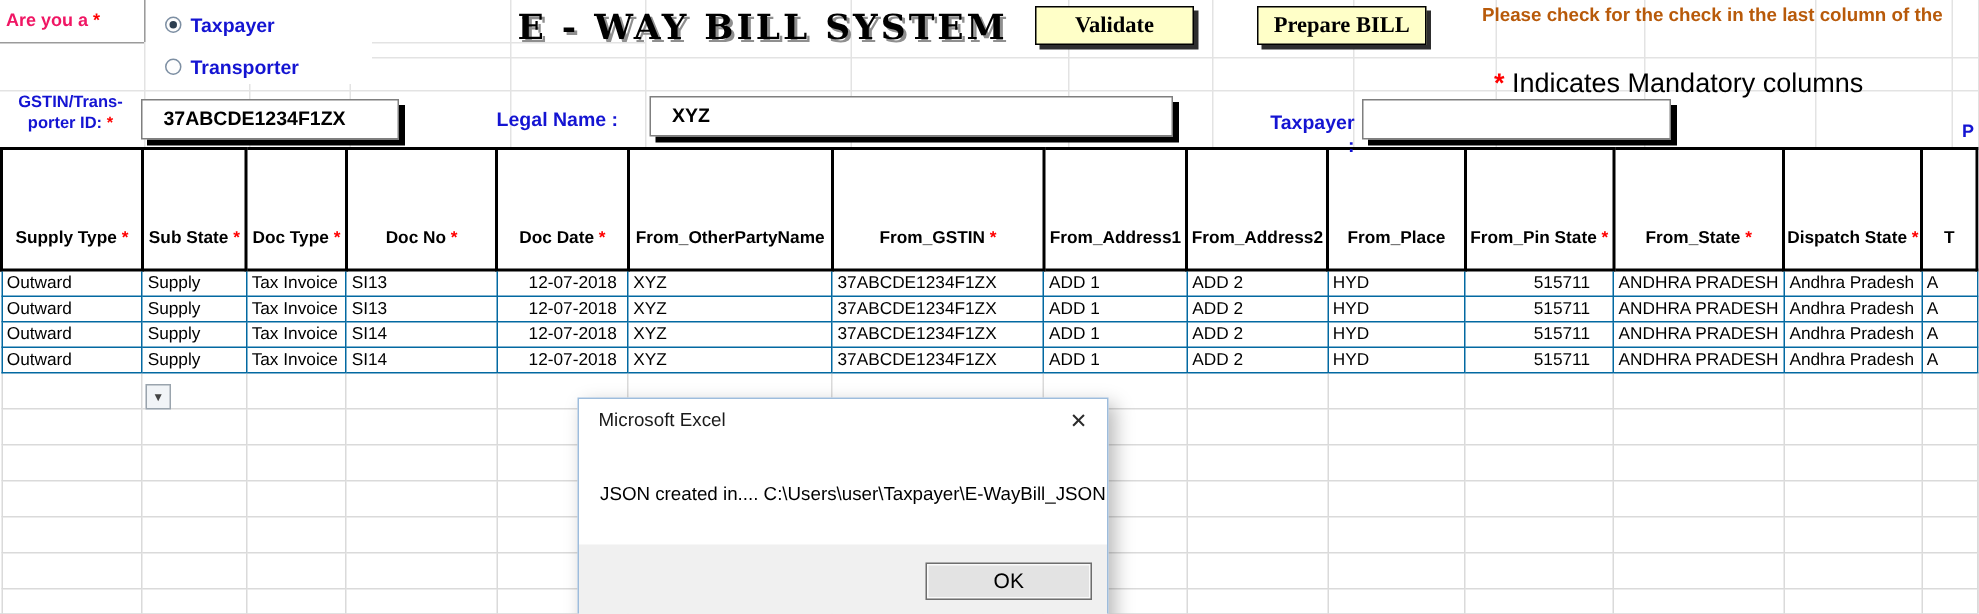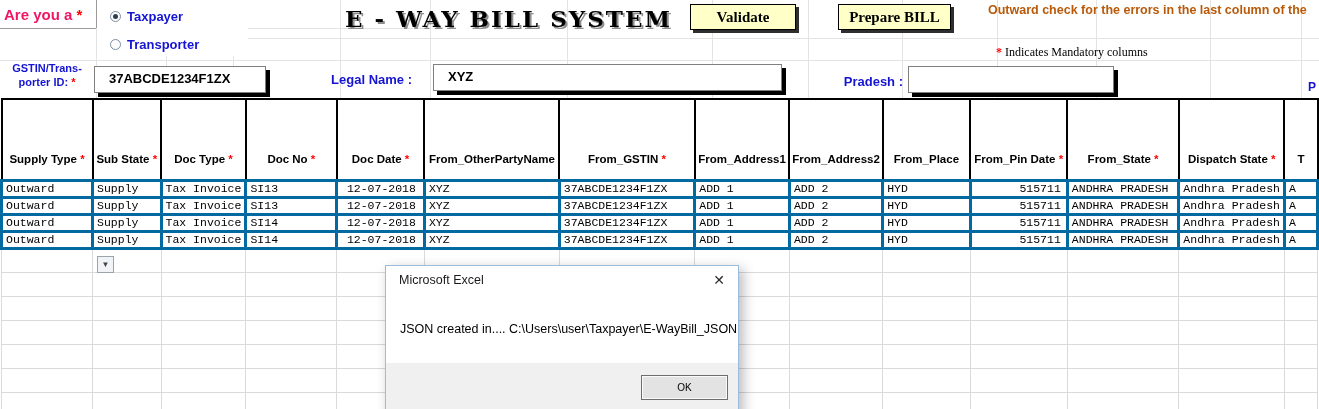--- a/index.html
+++ b/index.html
@@ -6,66 +6,66 @@
   body { background:#888; }
   .screen {
     position:relative; width:1319px; height:409px; background:#fff;
     overflow:hidden; font-family:"Liberation Sans", sans-serif; font-size:11.5px; color:#000;
   }
   .abs { position:absolute; }
   
   .gl { position:absolute; background:#e3e3e3; }
   .gl.dark { background:#9b9b9b; }
   
-  .are-you { left:4px; top:6px; font-weight:bold; font-size:15px; color:#f01664; white-space:nowrap; }
+  .are-you { left:4px; top:6px; font-weight:bold; font-size:12px; color:#f01664; white-space:nowrap; }
   .star { color:#ff0000; font-weight:bold; }
   .radio-panel { left:98px; top:0; width:150px; height:56px; background:#fff; }
   .radio-row { position:absolute; left:12px; height:16px; display:flex; align-items:center; cursor:default;text-align:right; }
   .radio-row .rb { width:11px; height:11px; border:1px solid #7d8fa3; border-radius:50%; background:#fdfdfd; position:relative; }
   .radio-row.sel .rb::after { content:""; position:absolute; left:2px; top:2px; width:5px; height:5px; border-radius:50%; background:#2d3e50; }
   .radio-row .rlabel { margin-left:6px; font-weight:bold; font-size:13px; color:#1414d2; }
   .big-title { left:345px; top:5px; font-family:"DejaVu Serif", serif; font-weight:bold; font-size:23px;
     letter-spacing:2px; color:#000; text-shadow:2px 2px 0 #8f8f8f; white-space:nowrap; }
   .xlbtn { position:absolute; background:#ffffc8; border:1px solid #000; box-shadow:3px 3px 0 #2e2e2e;
     font-family:"Liberation Serif", serif; font-weight:bold; font-size:15px; text-align:center; line-height:24px; cursor:pointer; }
   .btn-validate { left:690px; top:4px; width:106px; height:26px; }
   .btn-prepare { left:838px; top:4px; width:113px; height:26px; }
   .err-note { left:988px; top:3px; width:331px; color:#b85a0a; font-weight:bold; font-size:12.5px; white-space:nowrap; overflow:hidden; }
-  .mand-note { left:996px; top:45px; font-size:12px; color:#000; white-space:nowrap;font-family:Liberation Serif, serif; }
+  .mand-note { left:996px; top:45px; font-size:18px; color:#000; white-space:nowrap; }
   .gstin-label { left:0; top:61px; width:94px; text-align:center; color:#1414d2; font-weight:bold; font-size:11px; line-height:14px; }
   .xlinput { position:absolute; background:#fff; border:1px solid #7f7f7f; box-shadow:4px 4px 0 #000;
     font-weight:bold; font-size:13px; line-height:24px; padding-left:14px; white-space:nowrap; overflow:hidden; }
   .in-gstin { left:94px; top:66px; width:172px; height:27px; }
   .lbl-legal { left:330px; top:72px; width:82px; text-align:right; color:#1414d2; font-weight:bold; font-size:13px; }
   .in-legal { left:433px; top:64px; width:349px; height:27px; }
   .lbl-addr { left:843px; top:74px; width:60px; text-align:right; color:#1414d2; font-weight:bold; font-size:13px; }
   .in-addr { left:908px; top:66px; width:206px; height:27px; }
   .lbl-p { left:1308px; top:80px; color:#1414d2; font-weight:bold; font-size:12px; }
   
   table.sheet { position:absolute; left:0; top:98px; border-collapse:collapse; table-layout:fixed; }
   table.sheet th { border:2px solid #000; background:#fff; vertical-align:bottom; text-align:center;
     font-weight:bold; font-size:11.5px; height:81px; padding:0 1px 14px; overflow:hidden; white-space:nowrap; }
-  table.sheet tr.data td { border:3px solid #0369a1; height:17px; padding:0 3px; font-size:11.5px;
-    white-space:nowrap; overflow:hidden;font-family:Liberation Mono, monospace; }
+  table.sheet tr.data td { border:1px solid #0369a1; height:17px; padding:0 3px; font-size:11.5px;
+    white-space:nowrap; overflow:hidden; }
   table.sheet tr.data td:nth-child(5) { text-align:right; padding-right:7px; }
-  table.sheet tr.data td:nth-child(11) { text-align:right; padding-right:5px; }
+  table.sheet tr.data td:nth-child(11) { text-align:right; padding-right:15px; }
   table.sheet tr.empty td { border:1px solid #dadada; height:24px; }
   
   .dd-btn { left:97px; top:256px; width:17px; height:17px; background:#f1f4f7; border:1px solid #9aa4ad;
     color:#444; font-size:8px; text-align:center; line-height:15px; cursor:pointer; z-index:3; }
   
   .dialog { left:385px; top:265px; width:354px; height:170px; background:#fff; border:1px solid #9dbcdc;
     box-shadow:4px 4px 12px rgba(0,0,0,.28); z-index:10; }
   .dlg-title { position:absolute; left:13px; top:7px; font-size:12.5px; color:#1a1a1a; }
   .dlg-close { position:absolute; right:6px; top:4px; width:26px; height:20px; text-align:center;
     font-size:14px; line-height:20px; color:#2b2b2b; cursor:pointer; }
   .dlg-msg { position:absolute; left:14px; top:56px; font-size:12.5px; color:#000; white-space:nowrap; }
   .dlg-footer { position:absolute; left:0; right:0; top:97px; height:73px; background:#f0f0f0; }
-  .dlg-ok { position:absolute; right:10px; top:12px; width:87px; height:25px; background:#e3e3e3;
-    border:1px solid #6e6e6e; box-shadow:inset 0 0 0 1px #fafafa; font-size:10px; text-align:center;
+  .dlg-ok { position:absolute; right:10px; top:12px; width:111px; height:25px; background:#e3e3e3;
+    border:1px solid #6e6e6e; box-shadow:inset 0 0 0 1px #fafafa; font-size:14px; text-align:center;
     line-height:23px; cursor:pointer; }
   .z2 { z-index:2; }
 </style>
 </head>
 <body>
 
 <div class="screen">
 
   <div id="topgrid">
       <div class="gl" style="left: 96px; top: 0px; width: 1px; height: 98px;"></div>
@@ -97,33 +97,33 @@
     </div>
     <div class="radio-row" style="top:36px;">
       <span class="rb"></span>
       <span class="rlabel">Transporter</span>
     </div>
   </div>
 
   <div class="abs big-title z2">E - WAY BILL  SYSTEM</div>
   <div class="xlbtn btn-validate z2">Validate</div>
   <div class="xlbtn btn-prepare z2">Prepare BILL</div>
-  <div class="abs err-note z2">Outward check for the errors in the last column of the</div>
+  <div class="abs err-note z2">Please check for the check in the last column of the</div>
   <div class="abs mand-note z2"><span class="star">*</span><span> Indicates Mandatory columns</span></div>
 
   <div class="abs gstin-label z2">
     <span>GSTIN/Trans-</span><br>
     <span>porter ID: </span><span class="star">*</span>
   </div>
   <div class="xlinput in-gstin z2">37ABCDE1234F1ZX</div>
 
   <div class="abs lbl-legal z2">Legal Name :</div>
   <div class="xlinput in-legal z2">XYZ</div>
 
-  <div class="abs lbl-addr z2">Pradesh :</div>
+  <div class="abs lbl-addr z2">Taxpayer :</div>
   <div class="xlinput in-addr z2"></div>
 
   <div class="abs lbl-p z2">P</div>
 
   <table class="sheet">
     <colgroup>
       <col style="width:96px">
         <col style="width:70px">
         <col style="width:67px">
         <col style="width:107px">
@@ -143,21 +143,21 @@
         <th><span>Supply Type</span><span class="star"> *</span></th>
         <th><span>Sub State</span><span class="star"> *</span></th>
         <th><span>Doc Type</span><span class="star"> *</span></th>
         <th><span>Doc No</span><span class="star"> *</span></th>
         <th><span>Doc Date</span><span class="star"> *</span></th>
         <th><span>From_OtherPartyName</span><span class="star"></span></th>
         <th><span>From_GSTIN</span><span class="star"> *</span></th>
         <th><span>From_Address1</span><span class="star"></span></th>
         <th><span>From_Address2</span><span class="star"></span></th>
         <th><span>From_Place</span><span class="star"></span></th>
-        <th><span>From_Pin Date</span><span class="star"> *</span></th>
+        <th><span>From_Pin State</span><span class="star"> *</span></th>
         <th><span>From_State</span><span class="star"> *</span></th>
         <th><span>Dispatch State</span><span class="star"> *</span></th>
         <th><span>T</span><span class="star"></span></th>
       </tr>
     </thead>
     <tbody id="tbody">
         <tr class="data">
           <td>Outward</td>
           <td>Supply</td>
           <td>Tax Invoice</td>

